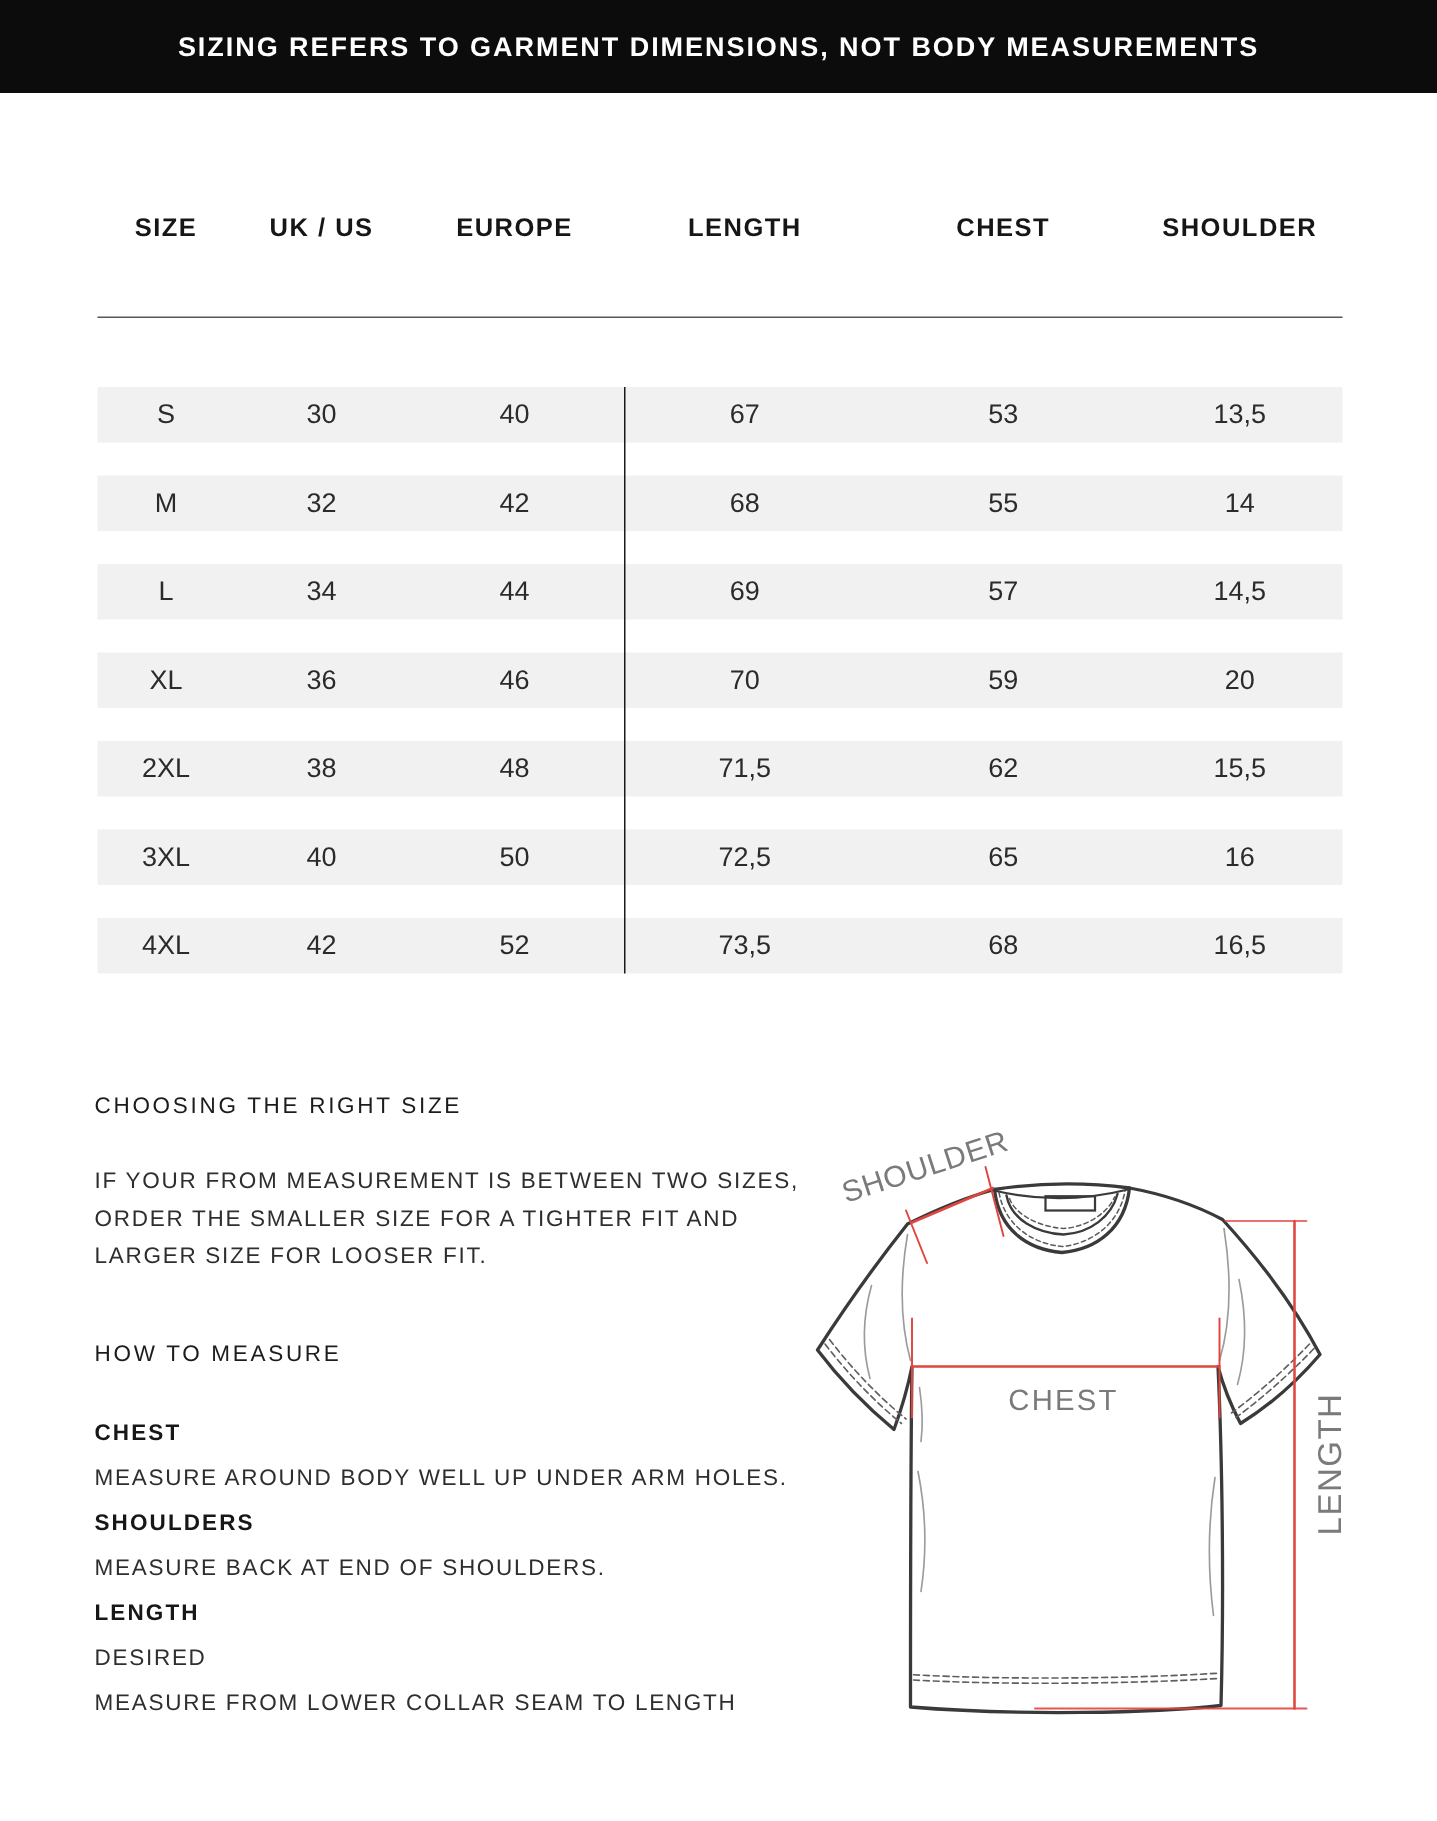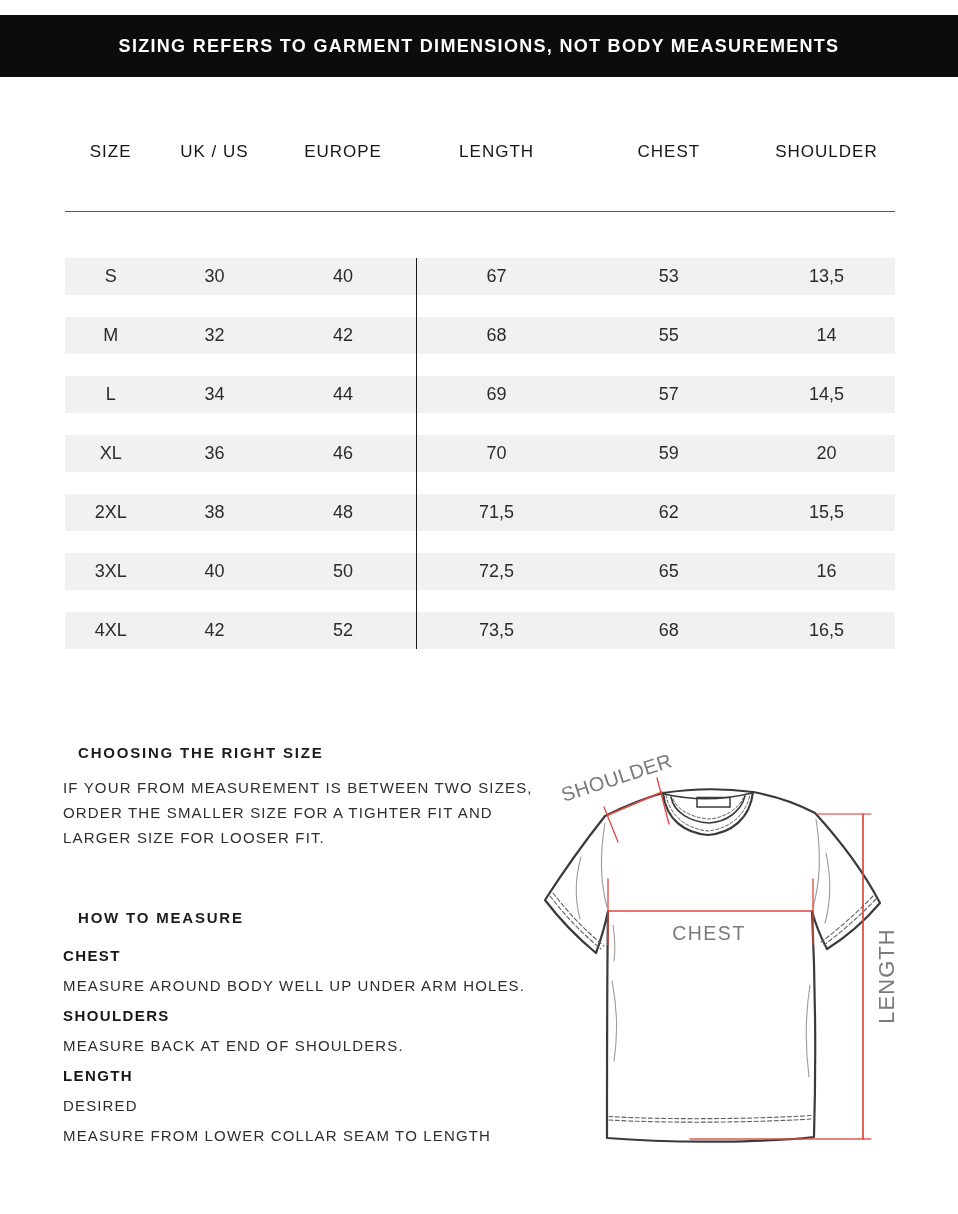--- a/index.html
+++ b/index.html
@@ -3,34 +3,34 @@
 <meta charset="utf-8">
 <style>
   html,body { margin:0; padding:0; background:#ffffff; }
   .page {
     position:relative; width:958px; height:1214px; overflow:hidden;
     background:#ffffff; font-family:"Liberation Sans", sans-serif;
   }
 
   
   .banner {
-    position:absolute; left:0; top:15px; width:958px; height:62px;
+    position:absolute; left:0; top:0; width:958px; height:62px;
     background:#0c0c0c; display:flex; align-items:center; justify-content:center;
   }
   .banner-text {
     color:#ffffff; font-size:18px; font-weight:bold; letter-spacing:1.3px; white-space:nowrap;
   }
 
   
   .thead {
     position:absolute; left:65px; top:142px; width:830px;
     display:flex; line-height:20px;
   }
   .th {
-    font-weight:normal; font-size:17px; letter-spacing:1px; color:#161616;
+    font-weight:bold; font-size:17px; letter-spacing:1px; color:#161616;
     text-align:center; white-space:nowrap;
   }
   .c1 { width:11%; } .c2 { width:14%; } .c3 { width:17%; }
   .c4 { width:20%; } .c5 { width:21.5%; } .c6 { width:16.5%; }
 
   .header-rule {
     position:absolute; left:65px; top:211px; width:830px; height:0;
     border-top:1.6px solid #565656;
   }
 
@@ -41,21 +41,21 @@
   }
   .tr:last-child { margin-bottom:16px;align-items:center; }
   .td { font-size:18px; color:#2b2b2b; text-align:center; white-space:nowrap; }
   .vdivider {
     position:absolute; left:351px; top:0; width:1.4px; height:391px;
     background:#1b1b1b;
   }
 
   
   .h2 {
-    position:absolute; left:63px; margin:15px; font-size:15px; font-weight:bold;
+    position:absolute; left:63px; margin:0; font-size:15px; font-weight:normal;
     letter-spacing:1.8px; color:#1c1c1c; white-space:nowrap; line-height:17px;
   }
   .h2-choose { top:729px; }
   .h2-measure { top:894px; }
   .para {
     position:absolute; left:63px; top:775px; font-size:15px; letter-spacing:1.15px;
     line-height:25px; color:#2e2e2e; white-space:nowrap;
   }
   .mlist {
     position:absolute; left:63px; top:941px; font-size:15px; letter-spacing:1.15px;

